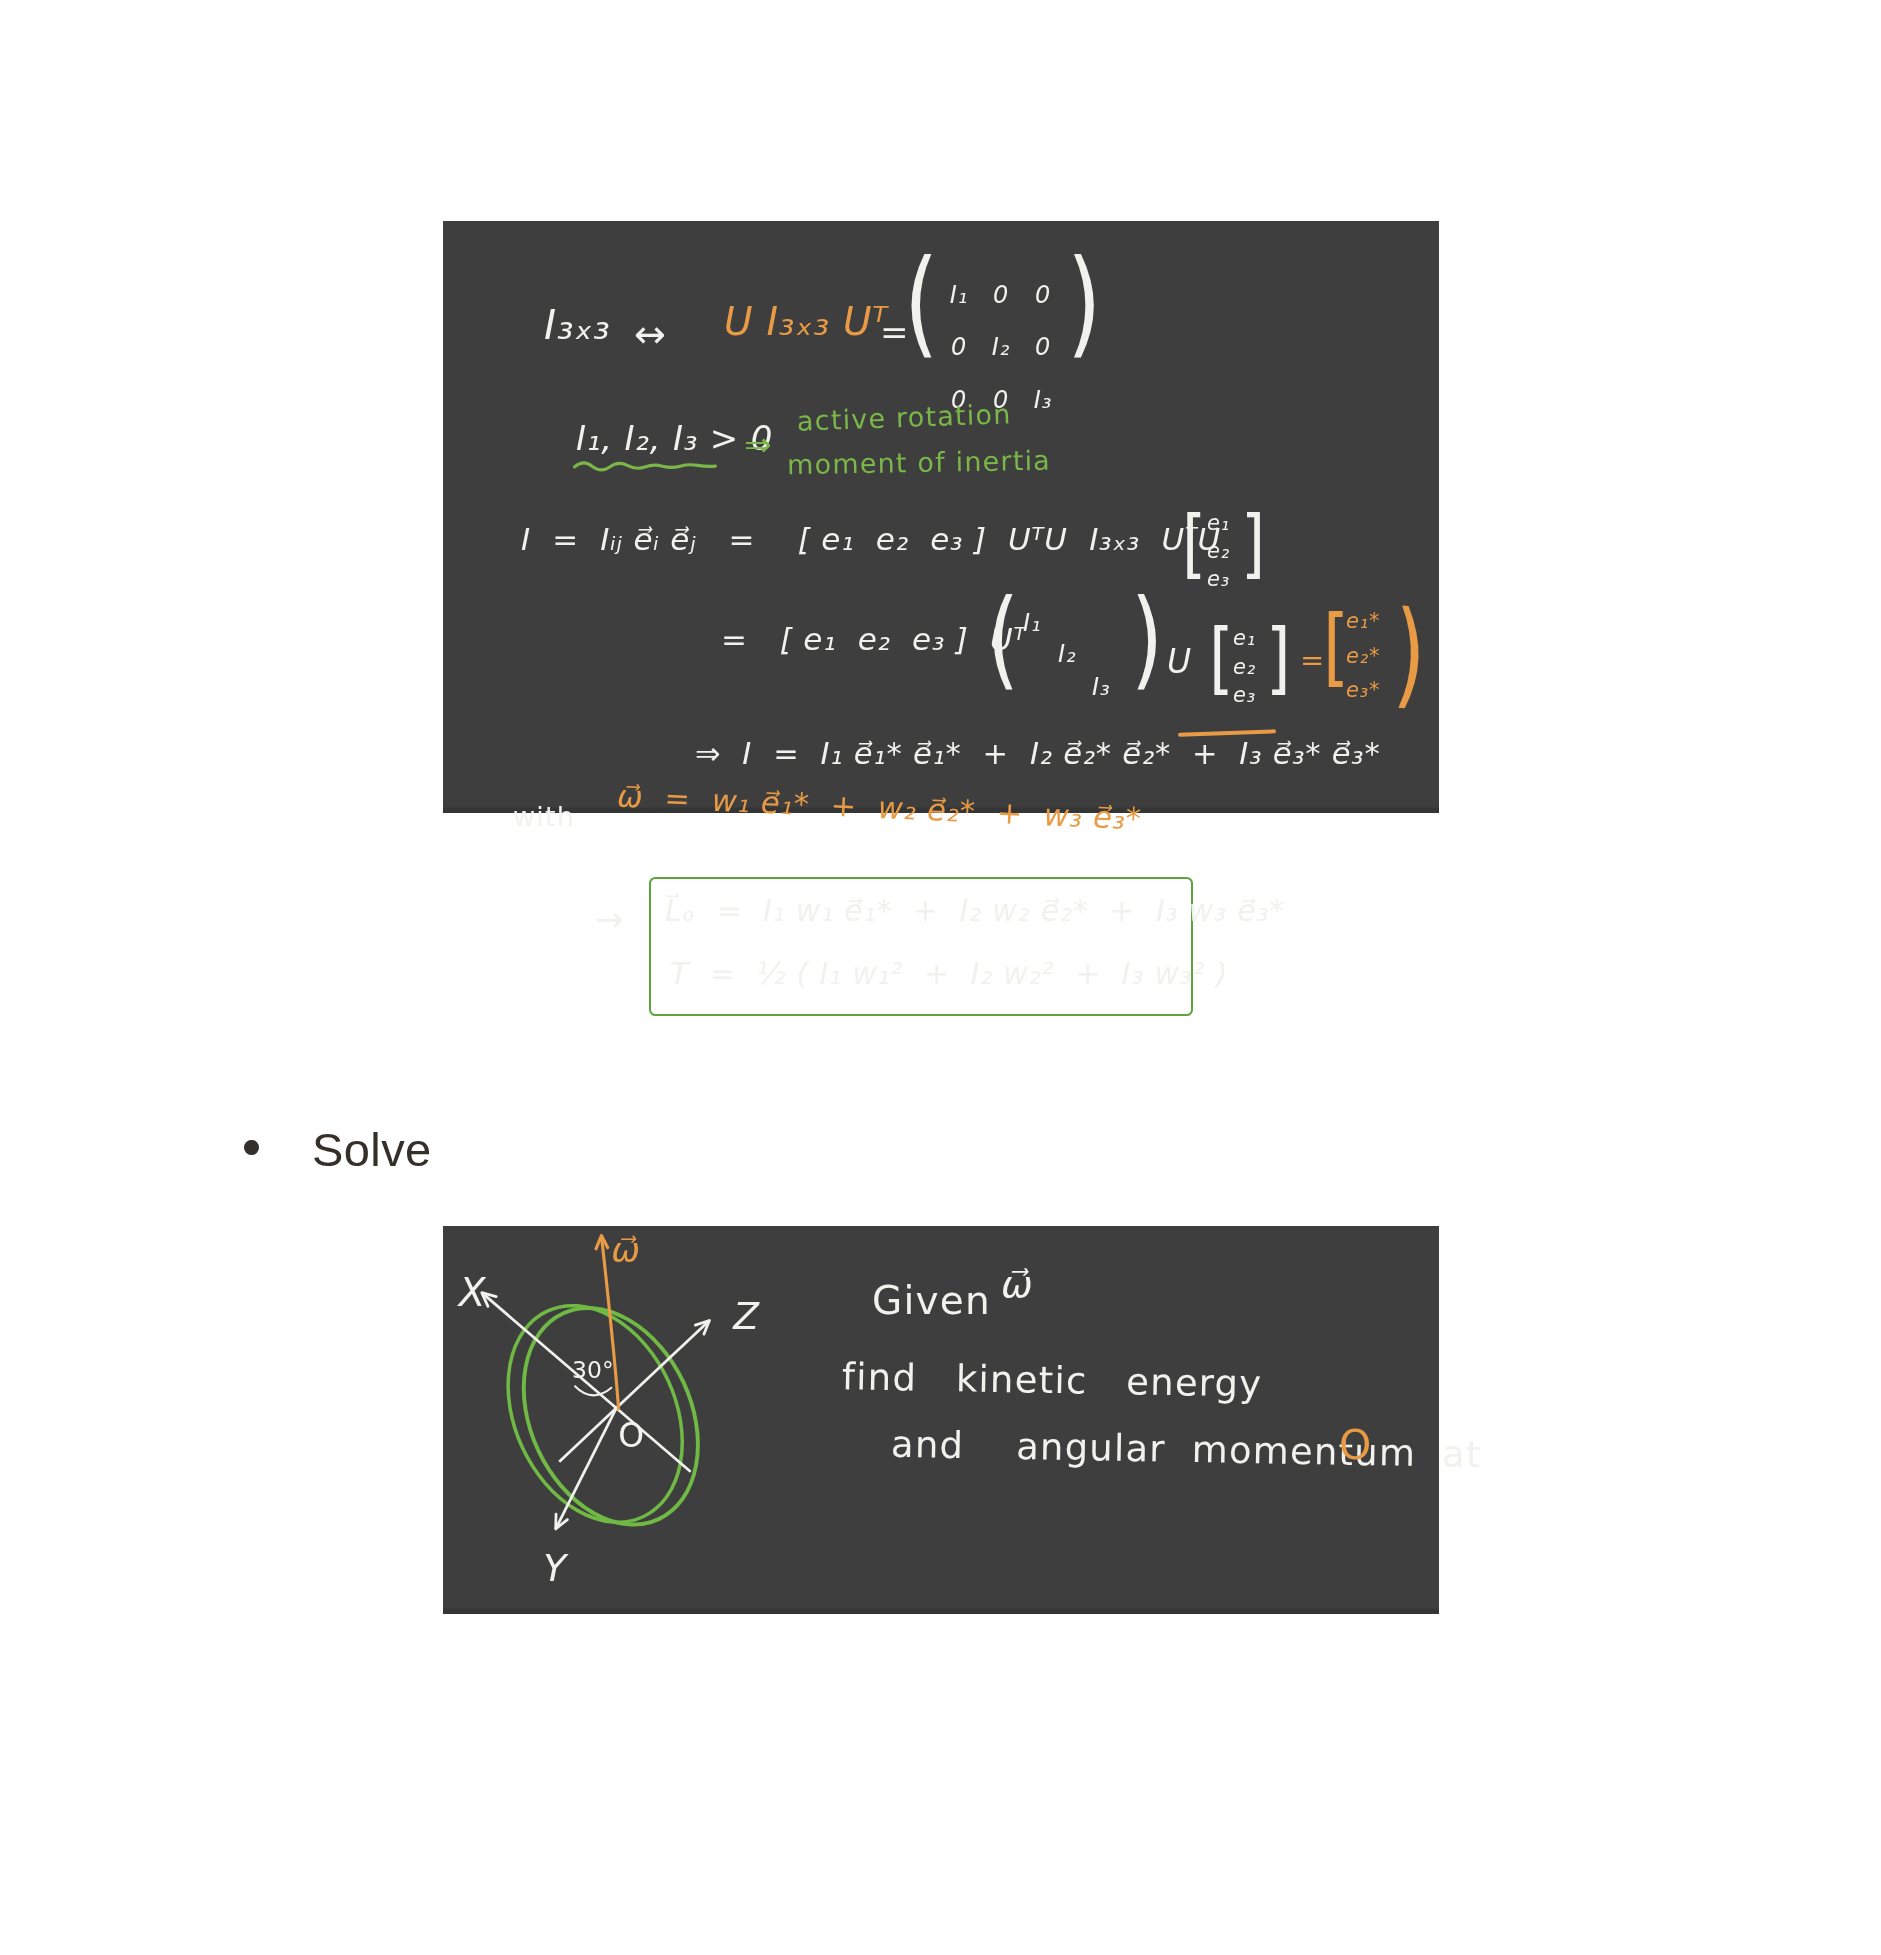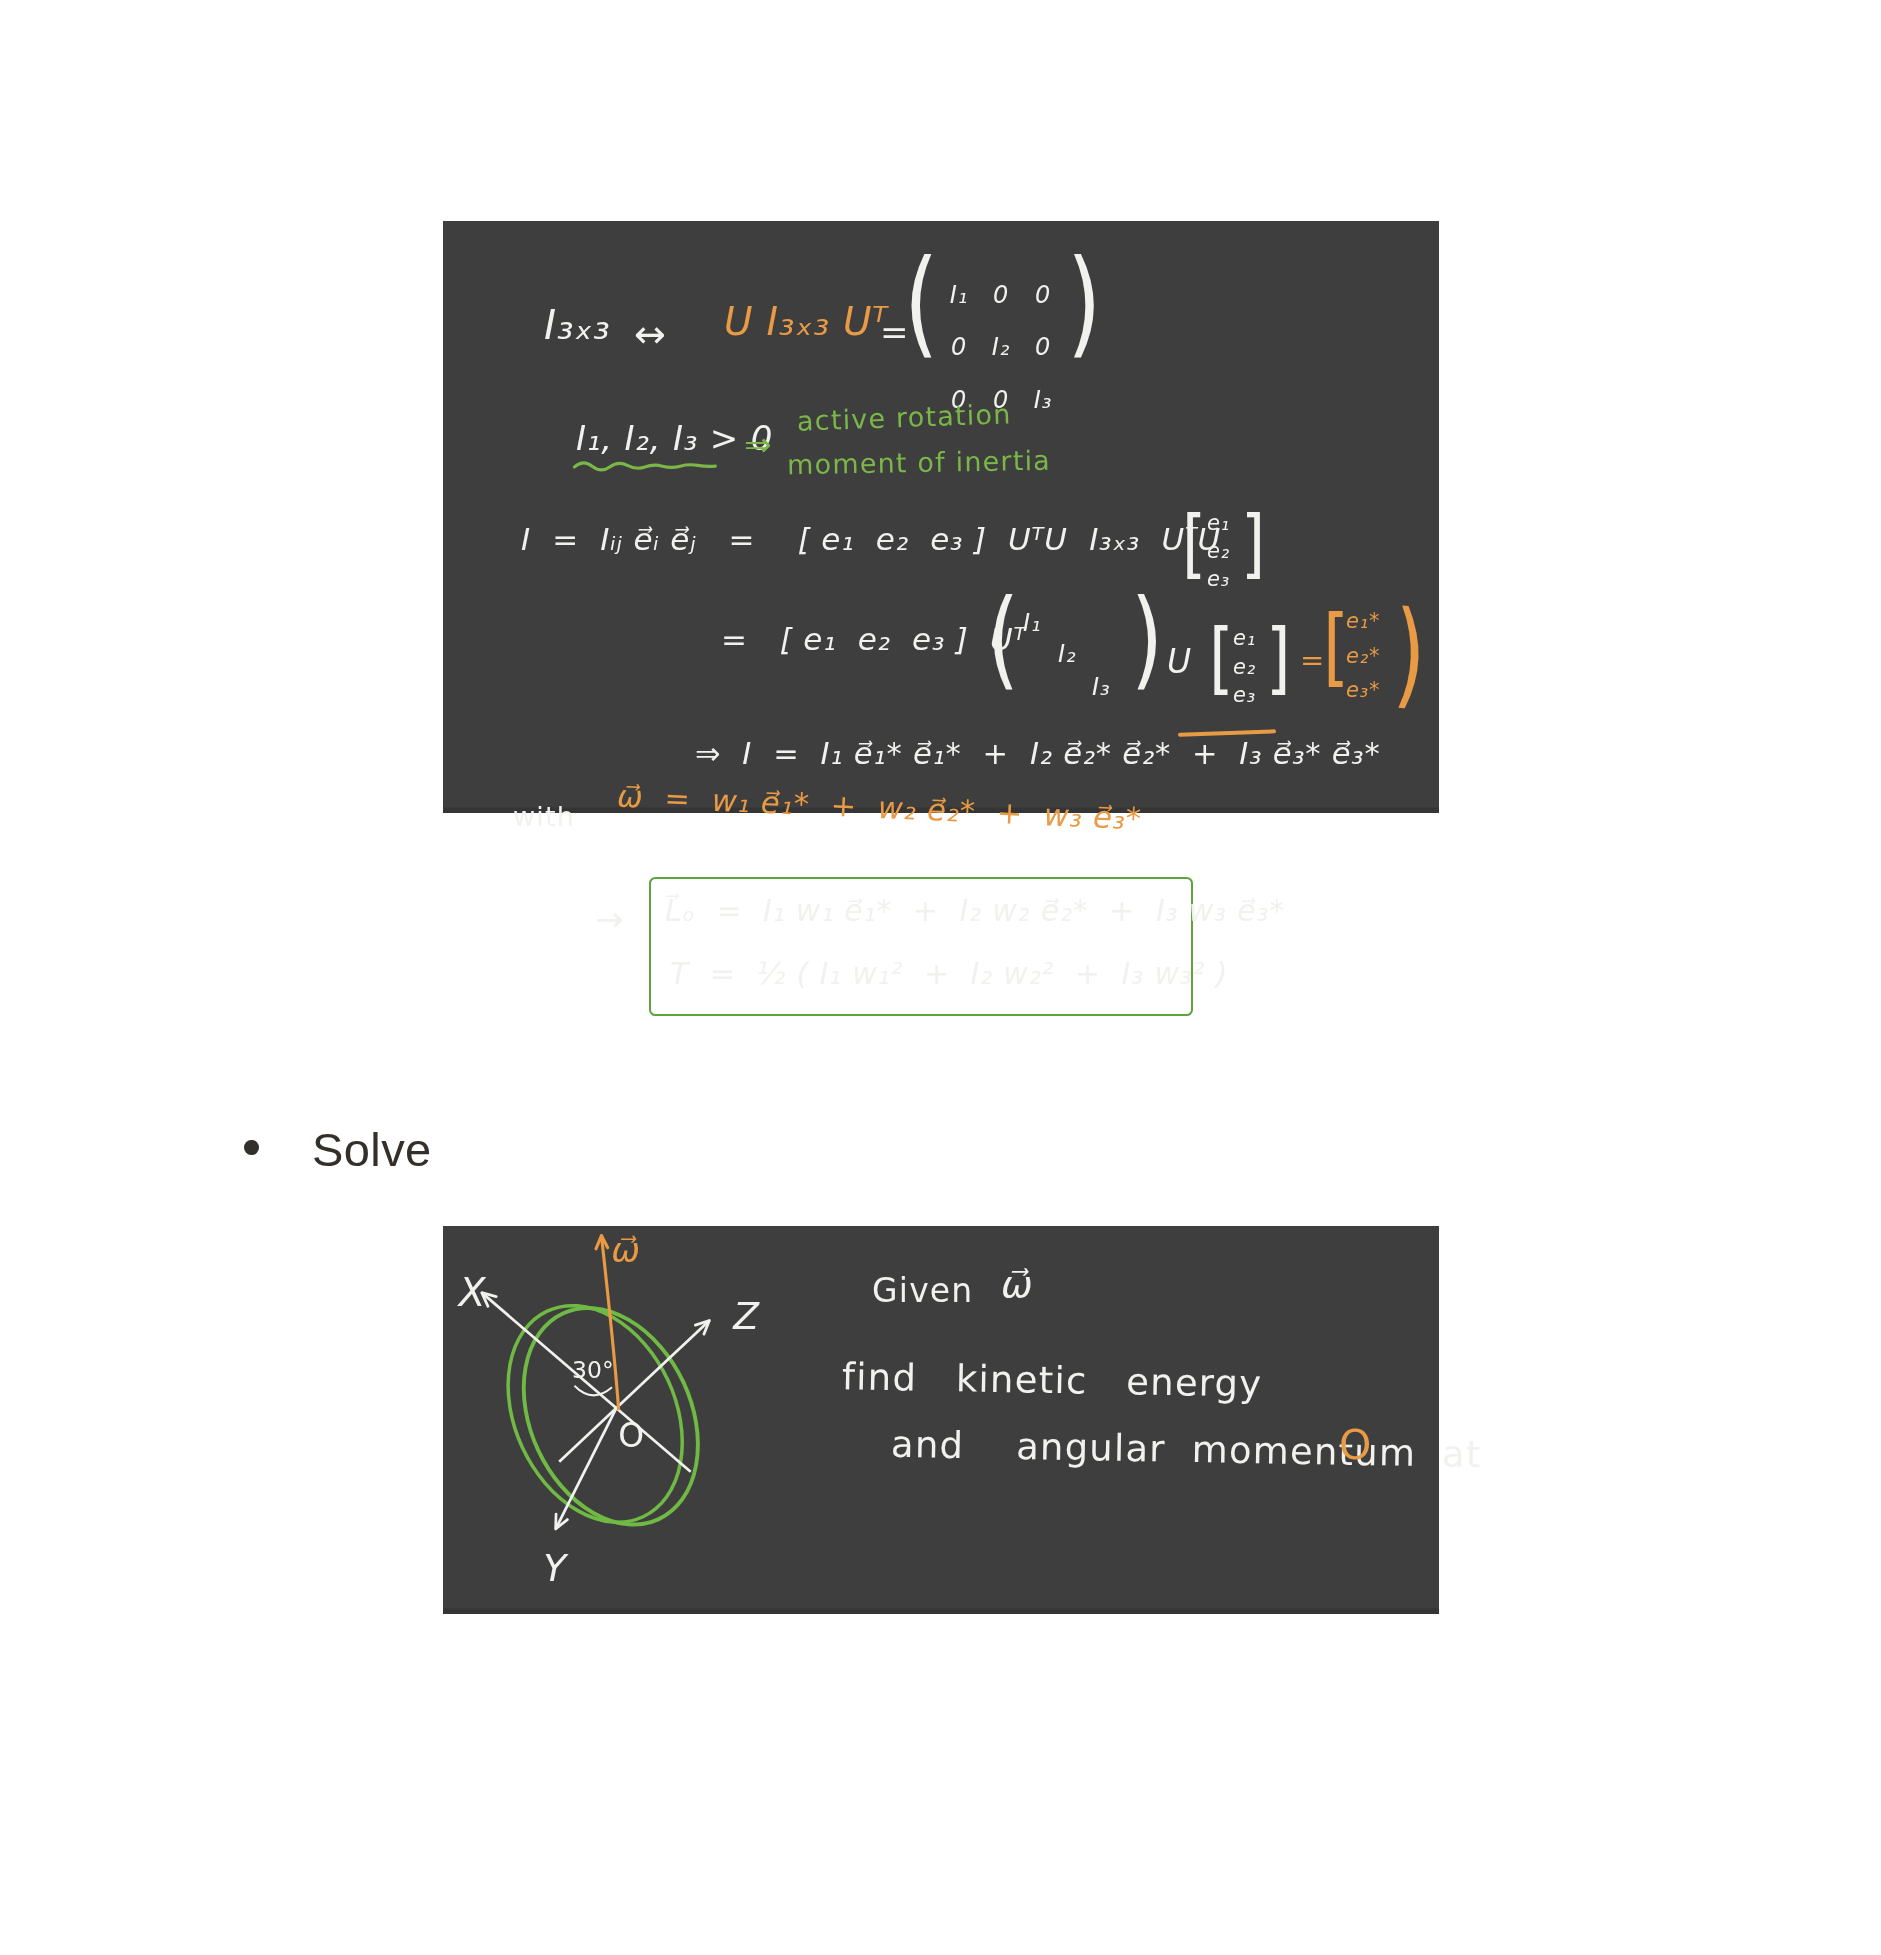--- a/index.html
+++ b/index.html
@@ -149,21 +149,21 @@
       <path d="M 336,408 Q 382,455 432,412" fill="none" stroke="#f1f1ee" stroke-width="5"></path>
 
       <text x="40" y="205" font-size="100" fill="#f1f1ee" font-style="italic">X</text>
       <text x="742" y="262" font-size="96" fill="#f1f1ee" font-style="italic">Z</text>
       <text x="256" y="906" font-size="96" fill="#f1f1ee" font-style="italic">Y</text>
       <text x="430" y="92" font-size="88" fill="#e89a45" font-style="italic">ω⃗</text>
       <text x="330" y="388" font-size="60" fill="#f1f1ee">30°</text>
       <text x="448" y="565" font-size="84" fill="#f1f1ee">O</text>
     </svg>
 
-    <span class="abs hw ink" style="left:429px;top:48px;font-size:33px;">Given</span>
+    <span class="abs hw ink" style="left:429px;top:55px;font-size:39px;">Given</span>
     <span class="abs math ink" style="left:558px;top:39px;font-size:38px;">ω⃗</span>
     <span class="abs hw ink" style="left:399px;top:136px;font-size:37px;transform:rotate(1deg);">find   kinetic   energy</span>
     <span class="abs hw ink" style="left:448px;top:205px;font-size:37px;transform:rotate(1deg);">and    angular  momentum  at</span>
     <span class="abs hw orange" style="left:896px;top:198px;font-size:41px;">O</span>
   </section>
 
 </div>
 
 
 </body></html>

